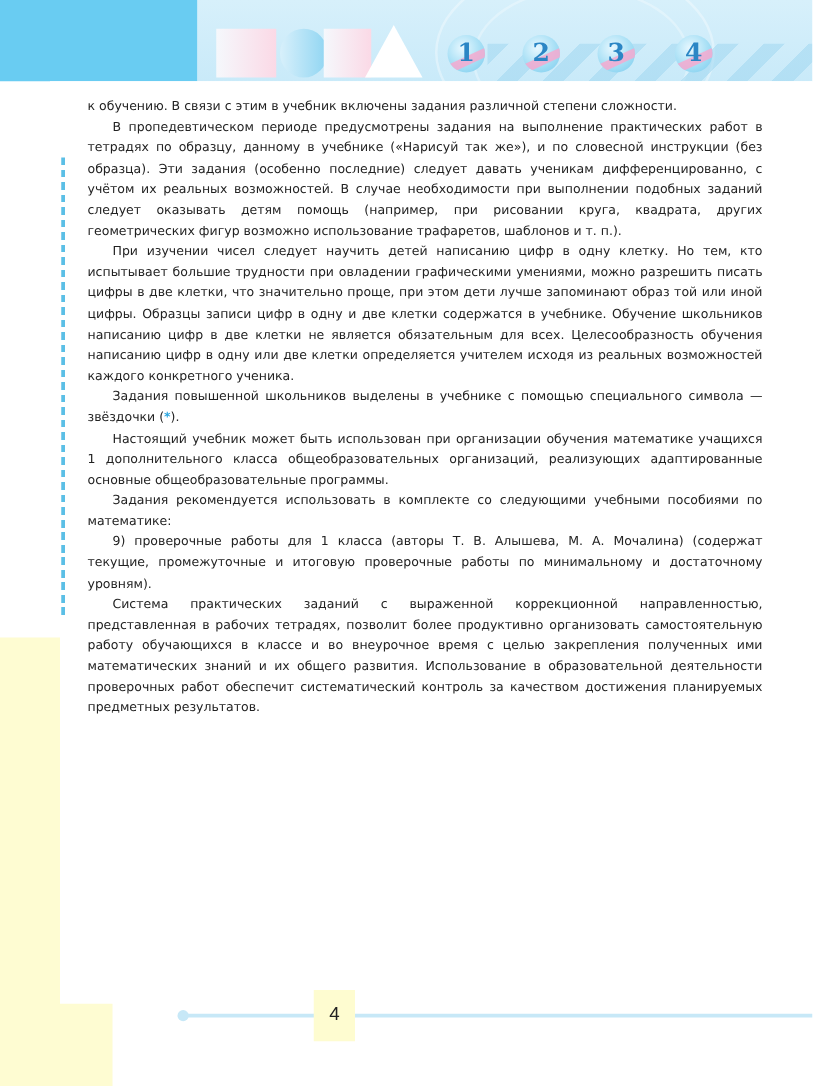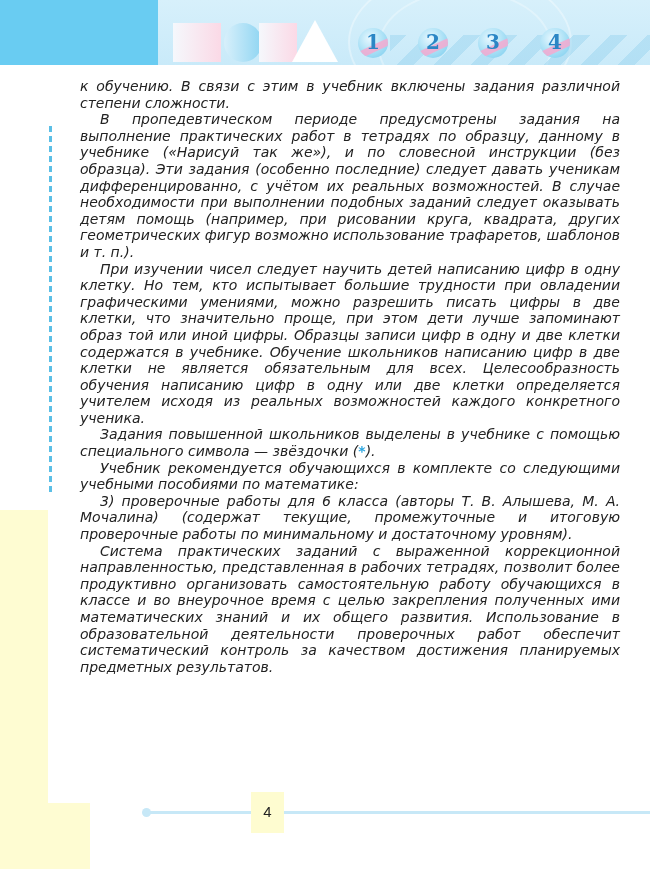--- a/index.html
+++ b/index.html
@@ -14,21 +14,21 @@
   .circ { left:66px; top:23px; width:38px; height:39px; border-radius:50%; background:linear-gradient(90deg,#d8f0fb,#8fd5f2); }
   .sq2 { left:101px; top:23px; width:38px; height:39px; background:linear-gradient(90deg,#f5f8fc,#fbd9e6); }
   .tri { left:134px; top:20px; width:0; height:0; border-left:23px solid transparent; border-right:23px solid transparent; border-bottom:42px solid #ffffff; }
   .ball { position:absolute; top:28px; width:30px; height:30px; border-radius:50%; background:radial-gradient(circle at 40% 35%, #e8f8ff 0%, #a6dff5 55%, #79cbee 100%); overflow:hidden; }
   .ball::after { content:""; position:absolute; left:-4px; top:17px; width:40px; height:7px; background:#f4a9cf; transform:rotate(-25deg); opacity:0.85; }
   .ball span { position:absolute; left:0; right:0; top:2px; text-align:center; font-family:"DejaVu Serif", serif; font-weight:bold; font-size:20px; color:#2b86c5; z-index:2; }
   .page { position:absolute; left:40px; top:65px; width:610px; height:804px; background:#ffffff; }
   .dashes { position:absolute; left:49px; top:126px; width:3px; height:370px; background:repeating-linear-gradient(180deg,#5bbfe6 0 6px, transparent 6px 10px); }
   .yellow-strip { position:absolute; left:0; top:510px; width:48px; height:359px; background:#fefcd2; }
   .yellow-block { position:absolute; left:0; top:803px; width:90px; height:66px; background:#fefcd2; }
-  .text { position:absolute; left:80px; top:78px; width:540px; font-size:14px; line-height:16.6px; color:#222222; text-align:justify;font-style:italic; }
+  .text { position:absolute; left:70px; top:78px; width:540px; font-size:10px; line-height:16.6px; color:#222222; text-align:justify; }
   .text p { margin:0; text-indent:20px; }
   .text p.noindent { text-indent:0; }
   .star { color:#2aa6e0; font-weight:bold; }
   .footer-line { position:absolute; left:147px; top:811px; width:503px; height:3px; background:#c7e8f7; }
   .footer-dot { position:absolute; left:142px; top:808px; width:9px; height:9px; border-radius:50%; background:#c7e8f7; }
   .page-num { position:absolute; left:251px; top:792px; width:33px; height:41px; background:#fefcd0; font-family:"Liberation Sans", sans-serif; font-size:15px; color:#222; text-align:center; line-height:40px; }
 </style>
 </head>
 <body>
 
@@ -59,20 +59,21 @@
 <div class="page"></div>
 <div class="dashes"></div>
 <div class="yellow-strip"></div>
 <div class="yellow-block"></div>
 
 <div class="text">
   <p class="noindent">к обучению. В связи с этим в учебник включены задания различной степени сложности.</p>
   <p>В пропедевтическом периоде предусмотрены задания на выполнение практических работ в тетрадях по образцу, данному в учебнике («Нарисуй так же»), и по словесной инструкции (без образца). Эти задания (особенно последние) следует давать ученикам дифференцированно, с учётом их реальных возможностей. В случае необходимости при выполнении подобных заданий следует оказывать детям помощь (например, при рисовании круга, квадрата, других геометрических фигур возможно использование трафаретов, шаблонов и т. п.).</p>
   <p>При изучении чисел следует научить детей написанию цифр в одну клетку. Но тем, кто испытывает большие трудности при овладении графическими умениями, можно разрешить писать цифры в две клетки, что значительно проще, при этом дети лучше запоминают образ той или иной цифры. Образцы записи цифр в одну и две клетки содержатся в учебнике. Обучение школьников написанию цифр в две клетки не является обязательным для всех. Целесообразность обучения написанию цифр в одну или две клетки определяется учителем исходя из реальных возможностей каждого конкретного ученика.</p>
   <p><span>Задания повышенной школьников выделены в учебнике с помощью специального символа — звёздочки (</span><span class="star">*</span><span>).</span></p>
-  <p>Учебник рекомендуется обучающихся в комплекте со следующими учебными пособиями по математике:</p>
-  <p>3) проверочные работы для 6 класса (авторы Т. В. Алышева, М. А. Мочалина) (содержат текущие, промежуточные и итоговую проверочные работы по минимальному и достаточному уровням).</p>
+  <p>Настоящий учебник может быть использован при организации обучения математике учащихся 1 дополнительного класса общеобразовательных организаций, реализующих адаптированные основные общеобразовательные программы.</p>
+  <p>Задания рекомендуется использовать в комплекте со следующими учебными пособиями по математике:</p>
+  <p>9) проверочные работы для 1 класса (авторы Т. В. Алышева, М. А. Мочалина) (содержат текущие, промежуточные и итоговую проверочные работы по минимальному и достаточному уровням).</p>
   <p>Система практических заданий с выраженной коррекционной направленностью, представленная в рабочих тетрадях, позволит более продуктивно организовать самостоятельную работу обучающихся в классе и во внеурочное время с целью закрепления полученных ими математических знаний и их общего развития. Использование в образовательной деятельности проверочных работ обеспечит систематический контроль за качеством достижения планируемых предметных результатов.</p>
 </div>
 
 <div class="footer-dot"></div>
 <div class="footer-line"></div>
 <div class="page-num">4</div>
 
 </body></html>

